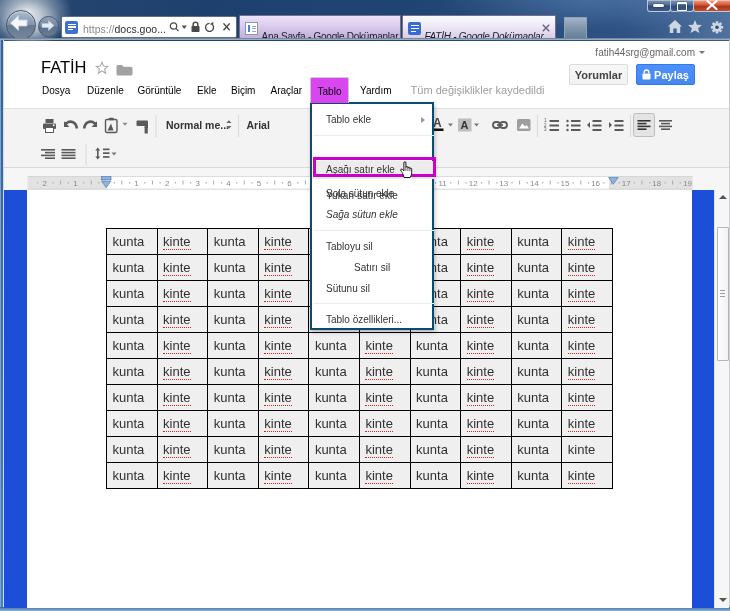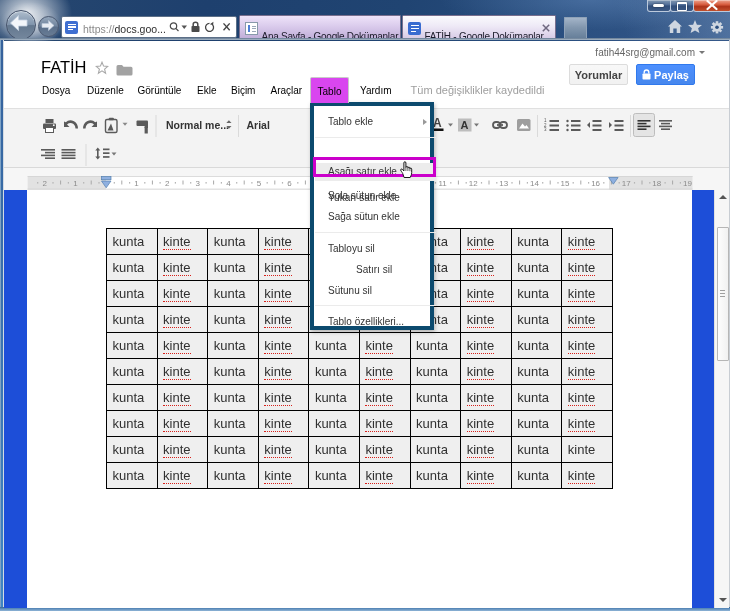--- a/index.html
+++ b/index.html
@@ -26,21 +26,21 @@
  border:1.5px solid #4a5870;background:linear-gradient(#93a5ba,#70849d 48%,#5a6f8b 52%,#687c94);}
 
 #addr{position:absolute;left:61px;top:16px;width:176px;height:21.5px;background:#fff;
  border:1px solid #5c6f87;border-radius:2px;box-sizing:border-box;}
 #addr .fav{position:absolute;left:3px;top:3.5px;width:13px;height:13px;border-radius:2px;background:#3f6fd1;}
 #addr .fav i{position:absolute;left:2.5px;height:1.5px;background:#fff;}
 #addr .txt{position:absolute;left:21px;top:5.5px;font-size:10.5px;color:#1c1c1c;white-space:nowrap;}
 
 .tab{position:absolute;top:15.3px;height:22.9px;border:1px solid #786f8e;border-bottom:none;border-radius:1.5px 1.5px 0 0;}
 #tab1{left:239px;width:160px;background:linear-gradient(#eee3f9,#dacbec 45%,#bfadd7);overflow:hidden;}
-#tab2{left:402px;width:152px;background:linear-gradient(#fafafd,#eee9f6 45%,#d6c9e5);overflow:hidden;}
+#tab2{left:402px;width:152px;background:linear-gradient(#fafafd,#eee9f6 45%,#d6c9e5);overflow:hidden;font-style:italic;}
 .tab .tfav{position:absolute;left:5px;top:5.8px;width:13px;height:13px;}
 .tab .ttxt{position:absolute;left:21.5px;top:7px;font-size:10px;letter-spacing:-0.25px;color:#1a1a28;white-space:nowrap;margin-top:8px;}
 #newtab{position:absolute;left:564px;top:17px;width:21px;height:21.2px;border:1px solid #8fa2b8;border-bottom:none;
  background:linear-gradient(#a3b4c8,#8297ae 45%,#647d98);border-radius:1px 1px 0 0;}
 #chromeline{position:absolute;left:0;top:38.2px;width:730px;height:2.3px;background:linear-gradient(#63788f,#aebdcd);}
 
 #bl1{position:absolute;left:0;top:40px;width:1px;height:568px;background:#7fa3c6;}
 #bl2{position:absolute;left:1px;top:40px;width:2px;height:568px;background:linear-gradient(#35619b,#3f85c4);}
 #bl3{position:absolute;left:3px;top:40px;width:1px;height:568px;background:#d5dbe2;}
 #br1{position:absolute;left:729px;top:40px;width:1px;height:568px;background:#c8cdd3;}
@@ -72,21 +72,21 @@
 table.doc{border-collapse:collapse;position:absolute;left:102px;top:38.5px;table-layout:fixed;}
 table.doc td{border:1px solid #000;width:44.1px;height:25px;background:#efefef;font-size:13px;color:#303030;
  padding:0 0 0 5.5px;vertical-align:middle;white-space:nowrap;}
 span.k{border-bottom:1.4px dotted #d8201a;}
 
 #sbar{position:absolute;left:710px;top:0px;width:15px;height:418px;background:#f6f6f6;border-left:1px solid #e2e2e2;box-sizing:border-box;}
 #sthumb{position:absolute;left:2px;top:37.5px;width:10px;height:132px;background:linear-gradient(90deg,#fdfdfd,#f1f1f1);border:1px solid #b6b6b6;border-radius:1px;}
 .grip{position:absolute;left:2px;width:5px;height:1px;background:#9f9f9f;}
 
 #menu{position:absolute;left:306px;top:61.3px;width:123.5px;height:228.5px;background:#fff;
- border:4px solid #0c4a6e;box-shadow:1px 2px 4px rgba(0,0,0,.25);box-sizing:border-box;z-index:31;padding-left:39px;}
+ border:2px solid #0c4a6e;box-shadow:1px 2px 4px rgba(0,0,0,.25);box-sizing:border-box;z-index:31;padding-left:39px;}
 #menu .mi{position:absolute;left:1px;width:121px;height:21px;line-height:21px;padding-left:13px;font-size:10px;color:#333;box-sizing:border-box;}
 #menu .msep{position:absolute;left:1px;width:121px;height:1px;background:#ebebeb;}
 #magenta{position:absolute;left:309.3px;top:116.8px;width:122.4px;height:19.8px;border:3.5px solid #cb00cb;box-sizing:border-box;z-index:40;}
 #handcur{position:absolute;left:394px;top:119px;z-index:41;}
 </style>
 </head>
 <body>
 <div id="win">
 
   <div id="glass">
@@ -544,21 +544,21 @@
         </div>
       </div>
     </div>
 
     <div id="menu">
       <div class="mi" style="top:5.2px;">Tablo ekle<span style="position:absolute;right:9px;top:8px;width:0;height:0;border:3px solid transparent;border-left:4.5px solid #999;border-right-width:0;"></span></div>
       <div class="msep" style="top:31.7px;"></div>
       <div class="mi" style="top:33px;margin-top:48px;">Yukarı satır ekle</div>
       <div class="mi" style="top:56.9px;height:18px;line-height:18px;background:#ececec;">Aşağı satır ekle</div>
       <div class="mi" style="top:79.7px;">Sola sütun ekle</div>
-      <div class="mi" style="top:100.7px;">Sağa sütun ekle</div>
+      <div class="mi" style="top:100.7px;font-style:italic;">Sağa sütun ekle</div>
       <div class="msep" style="top:126.2px;"></div>
       <div class="mi" style="top:132.2px;">Tabloyu sil</div>
       <div class="mi" style="top:153.2px;margin-left:28px;">Satırı sil</div>
       <div class="mi" style="top:174.2px;">Sütunu sil</div>
       <div class="msep" style="top:199.7px;"></div>
       <div class="mi" style="top:205.7px;">Tablo özellikleri...</div>
     </div>
     <div id="magenta"></div>
     <svg id="handcur" width="19" height="19" viewBox="0 0 19 19">
       <path d="M6.1 17.5 L4.7 13.5 Q4.4 12.7 3.3 11.3 Q2.2 9.9 2.9 9.3 Q3.7 8.6 4.7 9.6 L5.9 11 L5.9 3 Q5.9 1.7 6.9 1.7 Q7.9 1.7 7.9 3 L7.9 7.5 Q7.9 6.5 8.9 6.5 Q9.9 6.5 9.9 7.5 L9.9 8.2 Q9.9 7.2 10.9 7.2 Q11.9 7.2 11.9 8.2 L11.9 9 Q11.9 8.1 12.8 8.1 Q13.7 8.1 13.7 9.1 L13.7 12.5 Q13.7 14.5 13 15.7 L12.2 17.5 Z" fill="#fff" stroke="#1a1a1a" stroke-width="1"></path>

